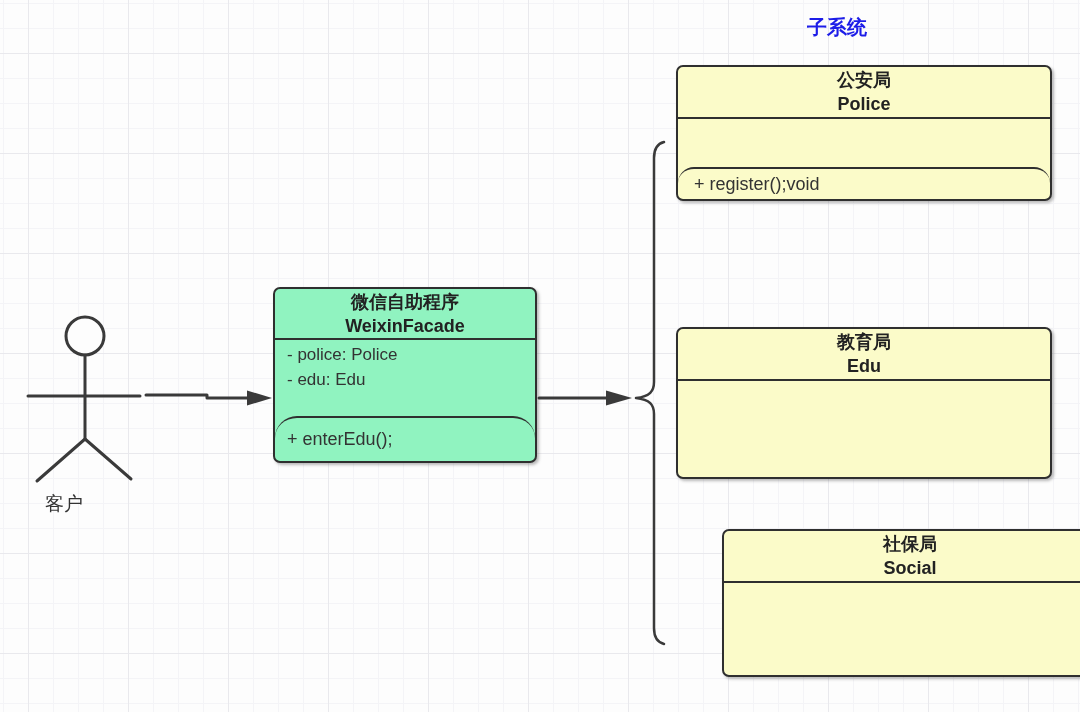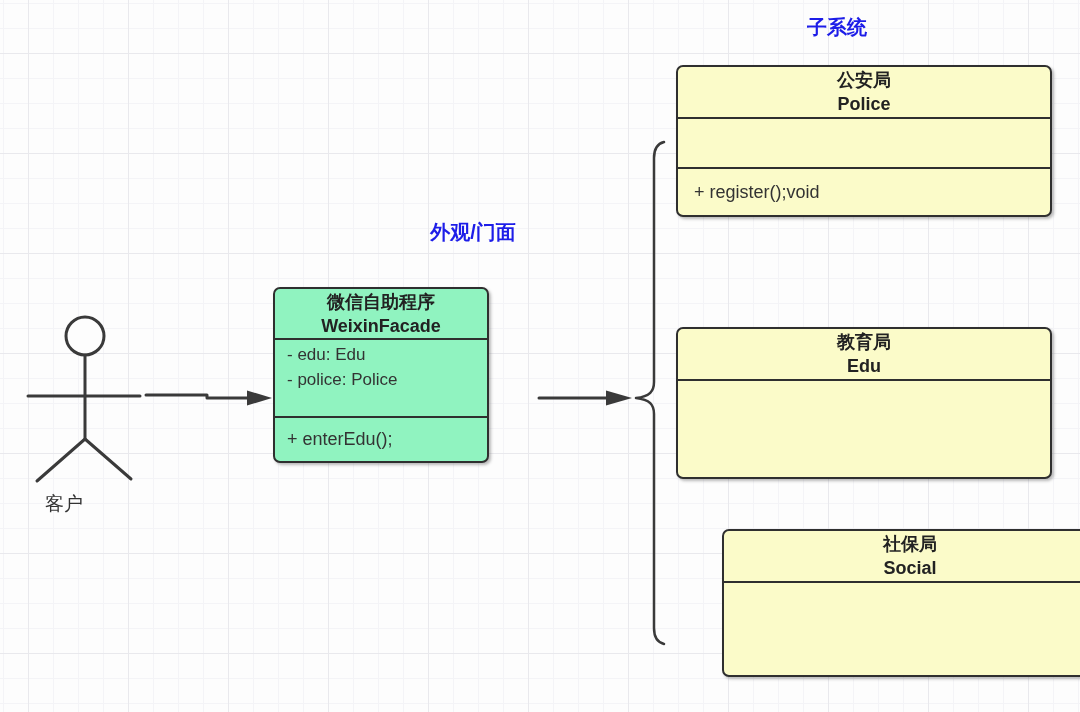--- a/index.html
+++ b/index.html
@@ -35,21 +35,21 @@
     box-sizing:border-box;display:flex;flex-direction:column;
     box-shadow:2px 2px 3px rgba(60,60,60,.35);
   }
   .uml.green{background:var(--class-fill-green);}
   .uml.yellow{background:var(--class-fill-yellow);}
   .sec-title{
     display:flex;flex-direction:column;align-items:center;justify-content:center;
     font-weight:bold;font-size:18px;line-height:24px;color:var(--text-main);
   }
   .sec-attrs,.sec-methods{border-top:2px solid var(--border);box-sizing:border-box;}
-  .sec-methods{display:flex;align-items:center;font-size:18px;color:var(--text-member);}
+  .sec-methods{display:flex;align-items:center;font-size:18px;color:var(--text-member);border-radius:22px;}
 
   .facade .sec-title{height:49px;}
   .facade .sec-attrs{height:78px;font-size:17px;line-height:25px;padding:2px 0 0 12px;color:var(--text-member);}
   .facade .sec-methods{flex:1;padding-left:12px;}
 
   .sub .sec-title{height:50px;}
   .sub .sec-attrs{height:50px;}
   .sub .sec-methods{flex:1;padding-left:16px;}
 
   .diagram-label{
@@ -82,39 +82,38 @@
     <g>
       <path class="ln" d="M539 398 L606 398"></path>
       <polygon class="arrowhead" points="632,398 606,390.5 606,405.5"></polygon>
     </g>
 
     <path class="br" d="M664 142 C656 144 654 150 654 158 L654 382 C654 391 650 396.5 636 398 C650 399.5 654 405 654 414 L654 628 C654 636 656 642 664 644"></path>
   </svg>
 
   <div class="diagram-label" style="left:762px;top:16px;width:150px;">子系统</div>
 
-  <div class="diagram-label" style="left:398px;top:221px;width:150px;">外观/门面</div>
 
   <div class="actor-label">客户</div>
 
-  <div class="uml green facade" style="left:273px;top:287px;width:216px;height:176px;">
+  <div class="uml green facade" style="left:273px;top:287px;width:264px;height:176px;">
     <div class="sec-title">
       <div>微信自助程序</div>
       <div>WeixinFacade</div>
     </div>
     <div class="sec-attrs">
+      <div>- police: Police</div>
       <div>- edu: Edu</div>
-      <div>- police: Police</div>
     </div>
     <div class="sec-methods">
       <div>+ enterEdu();</div>
     </div>
   </div>
 
-  <div class="uml yellow sub" style="left:676px;top:65px;width:376px;height:152px;">
+  <div class="uml yellow sub" style="left:676px;top:65px;width:376px;height:136px;">
     <div class="sec-title">
       <div>公安局</div>
       <div>Police</div>
     </div>
     <div class="sec-attrs"></div>
     <div class="sec-methods">
       <div>+ register();void</div>
     </div>
   </div>
 

